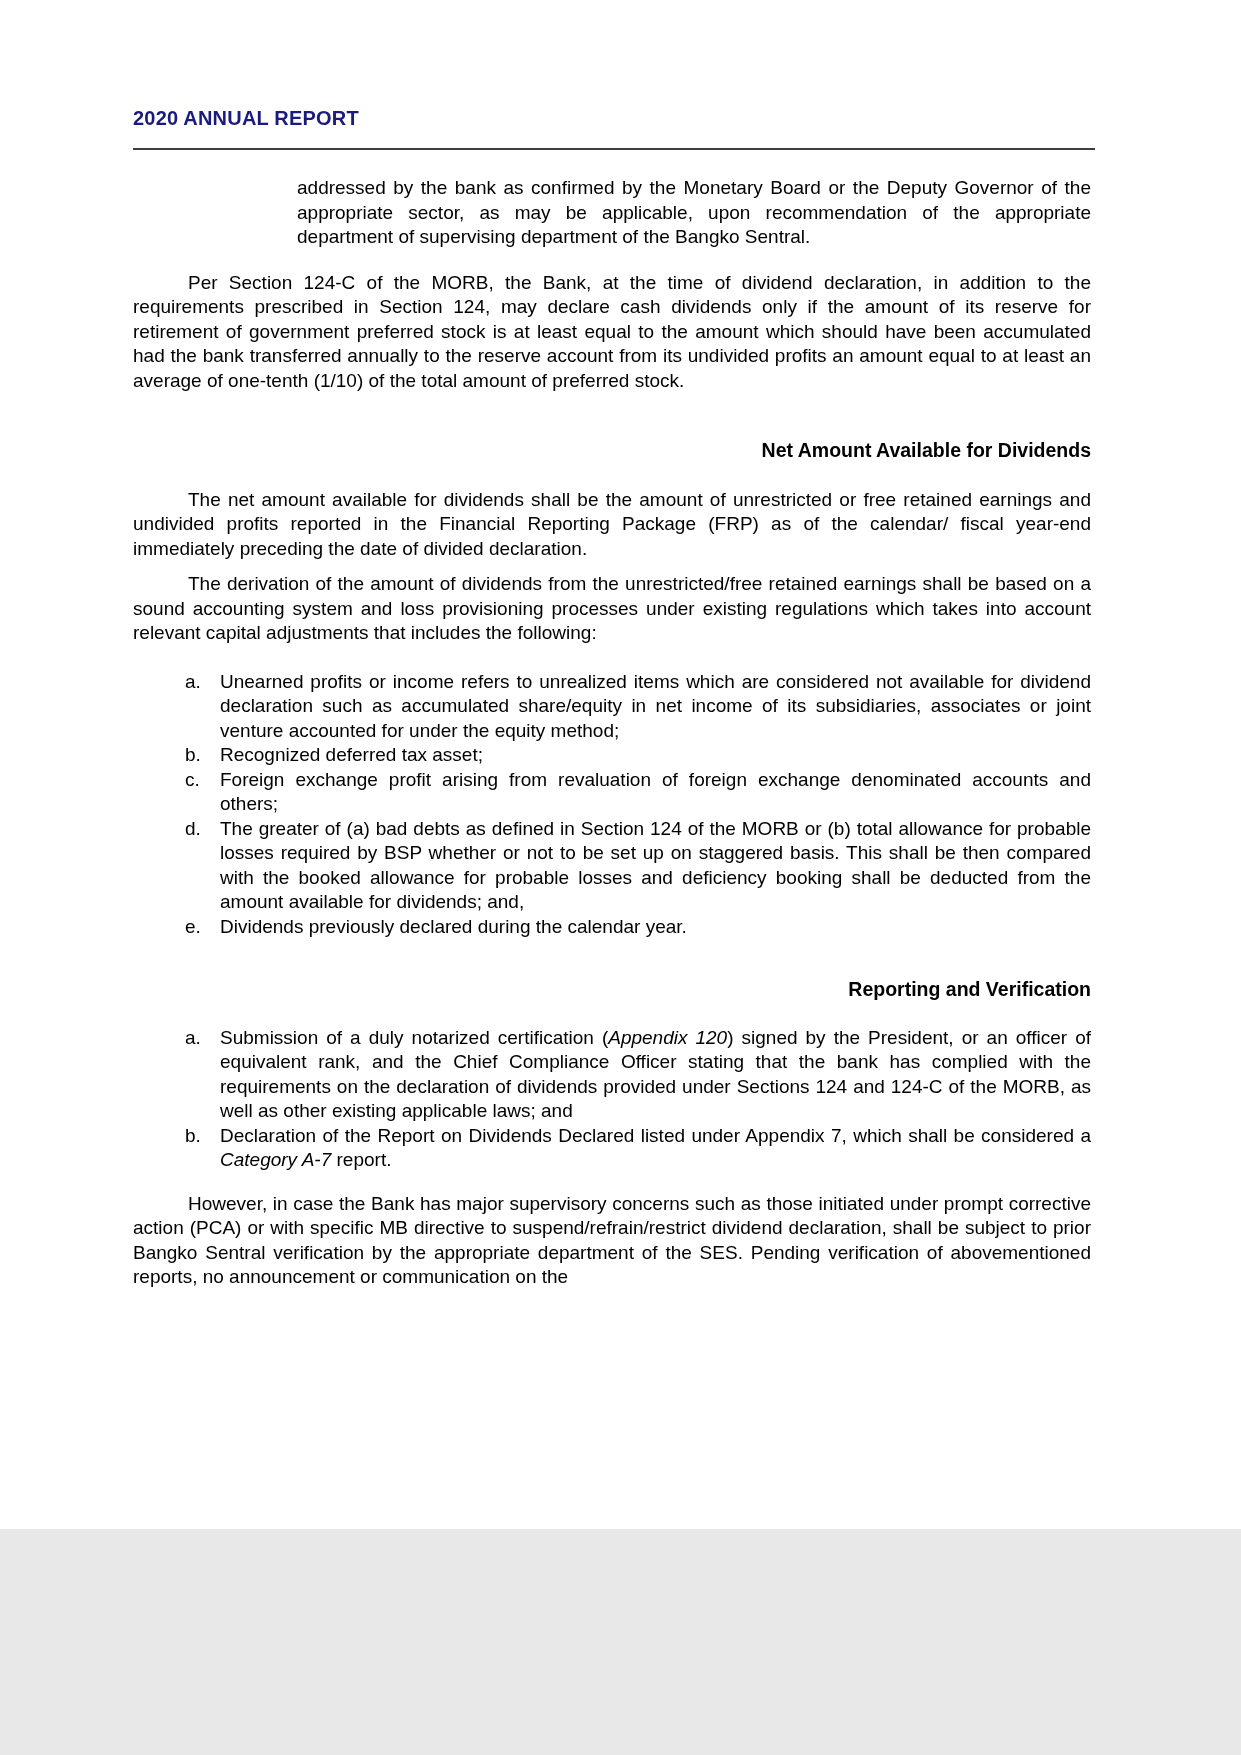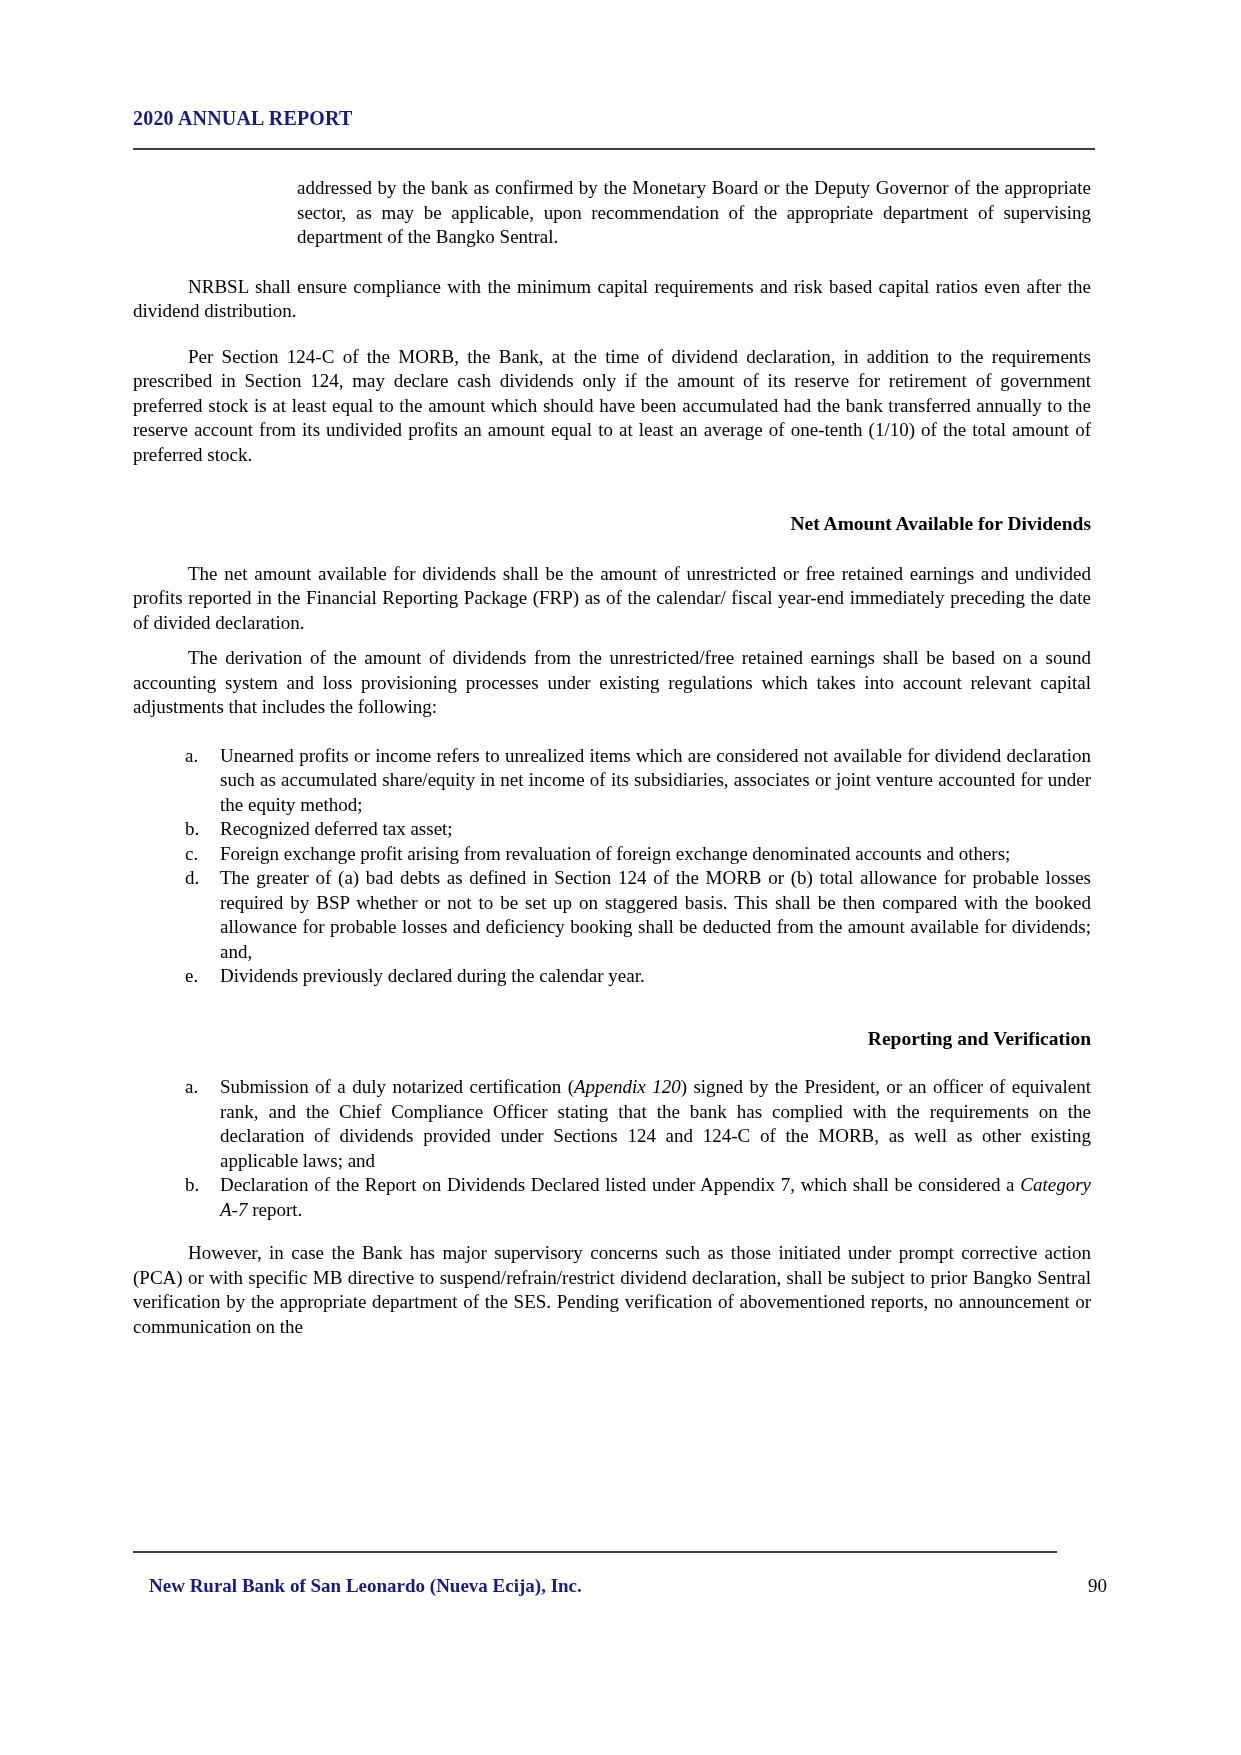--- a/index.html
+++ b/index.html
@@ -1,21 +1,21 @@
 <!DOCTYPE html>
 <html><head>
 <meta charset="utf-8">
 <style>
   html, body { margin: 0; padding: 0; background: #e8e8e8; }
   .page {
     position: relative;
     width: 1241px;
-    height: 1755px;
+    height: 1529px;
     background: #ffffff;
-    font-family: Liberation Serif, serif;
+    font-family: Liberation Sans, sans-serif;
     color: #000000;
     overflow: hidden;
   }
   .content {
     position: absolute;
     left: 133px;
     top: 0;
     width: 958px;
     font-size: 19px;
     line-height: 24.5px;
@@ -95,21 +95,20 @@
 <body>
 
 <div class="page">
   <div class="content">
 
     <div class="report-title">2020 ANNUAL REPORT</div>
     <div class="header-rule"></div>
 
     <p class="indent-block">addressed by the bank as confirmed by the Monetary Board or the Deputy Governor of the appropriate sector, as may be applicable, upon recommendation of the appropriate department of supervising department of the Bangko Sentral.</p>
 
-    <p class="para p-nrbsl">NRBSL shall ensure compliance with the minimum capital requirements and risk based capital ratios even after the dividend distribution.</p>
 
     <p class="para p-sec124c">Per Section 124-C of the MORB, the Bank, at the time of dividend declaration, in addition to the requirements prescribed in Section 124, may declare cash dividends only if the amount of its reserve for retirement of government preferred stock is at least equal to the amount which should have been accumulated had the bank transferred annually to the reserve account from its undivided profits an amount equal to at least an average of one-tenth (1/10) of the total amount of preferred stock.</p>
 
     <div class="section-heading h-netamount">Net Amount Available for Dividends</div>
 
     <p class="para p-netamt1">The net amount available for dividends shall be the amount of unrestricted or free retained earnings and undivided profits reported in the Financial Reporting Package (FRP) as of the calendar/ fiscal year-end immediately preceding the date of divided declaration.</p>
 
     <p class="para p-netamt2">The derivation of the amount of dividends from the unrestricted/free retained earnings shall be based on a sound accounting system and loss provisioning processes under existing regulations which takes into account relevant capital adjustments that includes the following:</p>
 
     <div class="doc-list">

